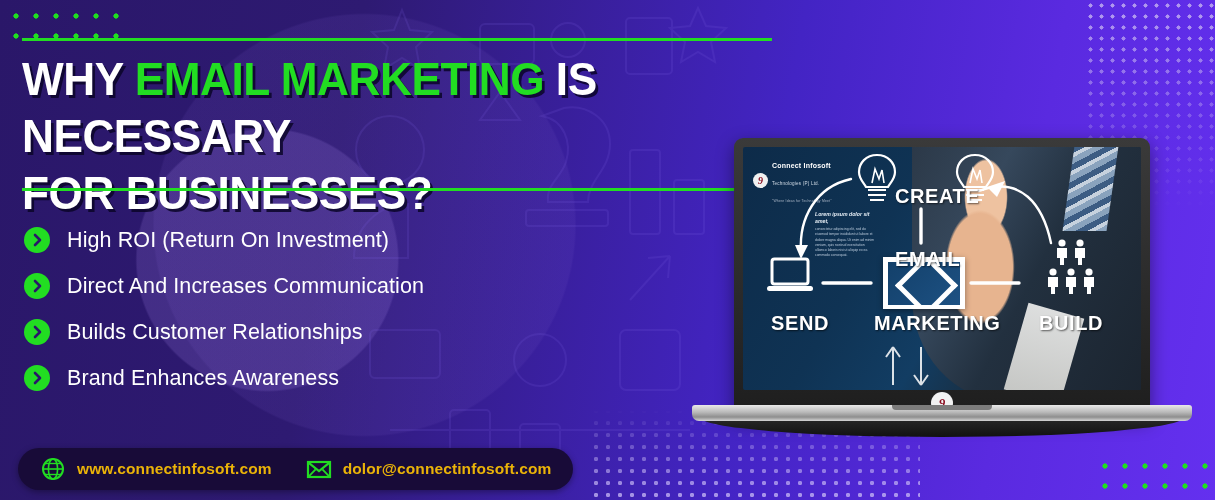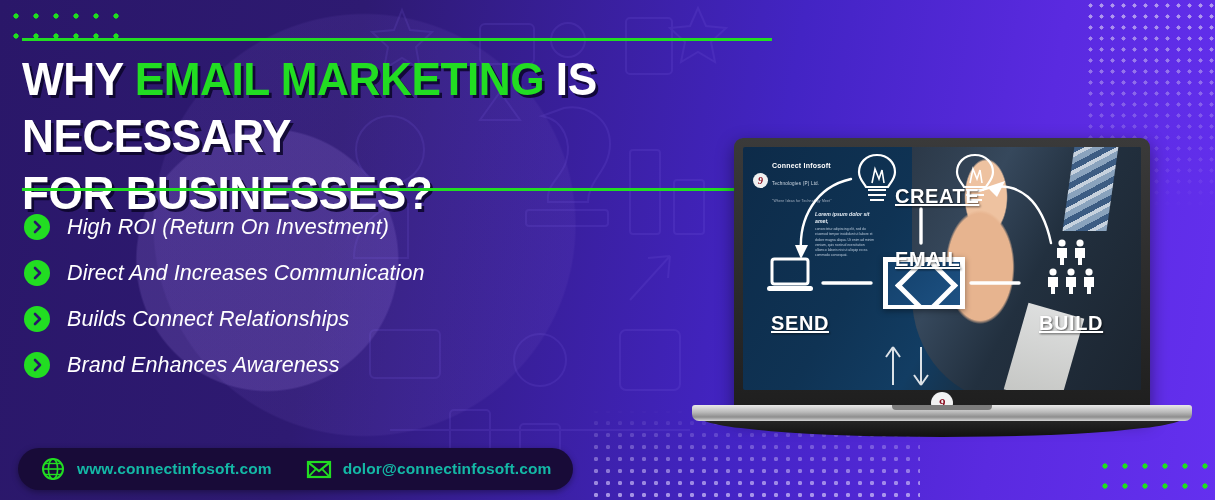--- a/index.html
+++ b/index.html
@@ -58,21 +58,21 @@
   .headline{
     position:absolute;left:22px;top:50px;width:760px;
     font-family:"Liberation Sans Narrow","Liberation Sans",sans-serif;
     font-weight:bold;font-size:47px;line-height:57px;letter-spacing:-.5px;
     color:#ffffff;text-transform:uppercase;
     transform:scaleX(.94);transform-origin:left top;
     text-shadow:3px 3px 0 rgba(10,5,40,.85);
   }
   .headline .hl{color:#22dd22;}
 
-  .bullets{position:absolute;left:24px;top:204px;width:620px;font-style:italic;}
+  .bullets{position:absolute;left:24px;top:217px;width:620px;}
   .bullet{display:flex;align-items:center;height:46px;}
   .bullet-icon{
     width:26px;height:26px;border-radius:50%;background:#22dd22;
     display:flex;align-items:center;justify-content:center;flex:0 0 26px;
     margin-right:17px;
   }
   .bullet-icon svg{display:block;}
   .bullet-label{
     color:#ffffff;font-size:21.5px;letter-spacing:.1px;
     font-family:"Liberation Sans",sans-serif;
@@ -81,21 +81,21 @@
   
   .footer{
     position:absolute;left:18px;bottom:10px;height:42px;
     background:#180b38;border-radius:21px;
     display:flex;align-items:center;padding:0 22px;
     box-shadow:0 2px 6px rgba(0,0,0,.35);
   }
   .f-item{display:flex;align-items:center;}
   .f-item + .f-item{margin-left:34px;}
   .f-icon{width:26px;height:26px;margin-right:11px;flex:0 0 26px;}
-  .f-text{color:#14b8a6;font-size:15.5px;font-weight:bold;letter-spacing:.1px;white-space:nowrap;}
+  .f-text{color:#eab308;font-size:15.5px;font-weight:bold;letter-spacing:.1px;white-space:nowrap;}
 
   
   .laptop{position:absolute;left:692px;top:138px;width:500px;height:305px;}
   .lid{
     position:absolute;left:42px;top:0;width:416px;height:278px;
     background:linear-gradient(#3a3a3a,#1e1e1e);
     border-radius:9px 9px 4px 4px;
     box-shadow:0 6px 18px rgba(0,0,0,.45);
     padding:9px 9px 26px 9px;box-sizing:border-box;
   }
@@ -160,21 +160,20 @@
   .lorem{
     position:absolute;left:72px;top:64px;width:62px;
   }
   .lorem-t{color:#e6eef6;font-size:5.2px;font-style:italic;font-weight:bold;line-height:1.35;}
   .lorem-b{color:#b9c9da;font-size:3.4px;line-height:1.55;margin-top:2px;}
 
   .s-label{
     position:absolute;color:#fff;font-weight:bold;
     font-family:"Liberation Sans",sans-serif;
     text-shadow:1px 1px 2px rgba(0,0,0,.6);
-    text-decoration:underline;
   }
   .lbl-create{left:152px;top:38px;font-size:20px;letter-spacing:.6px;}
   .lbl-email{left:152px;top:101px;font-size:20px;letter-spacing:.6px;text-align:right;}
   .lbl-marketing{left:131px;top:165px;font-size:20px;letter-spacing:.6px;}
   .lbl-send{left:28px;top:165px;font-size:20px;letter-spacing:.6px;text-align:right;}
   .lbl-build{left:296px;top:165px;font-size:20px;letter-spacing:.6px;}
 
   .envelope{
     position:absolute;left:140px;top:110px;width:82px;height:52px;
     background:#fff;display:flex;align-items:center;justify-content:center;
@@ -262,21 +261,21 @@
           </svg>
       </span>
       <span class="bullet-label">Direct And Increases Communication</span>
     </div>
     <div class="bullet">
       <span class="bullet-icon">
         <svg width="14" height="14" viewBox="0 0 14 14">
             <path d="M5 2 L10 7 L5 12" fill="none" stroke="#2a1769" stroke-width="2.6" stroke-linecap="round" stroke-linejoin="round"></path>
           </svg>
       </span>
-      <span class="bullet-label">Builds Connect Relationships</span>
+      <span class="bullet-label">Builds Customer Relationships</span>
     </div>
     <div class="bullet">
       <span class="bullet-icon">
         <svg width="14" height="14" viewBox="0 0 14 14">
             <path d="M5 2 L10 7 L5 12" fill="none" stroke="#2a1769" stroke-width="2.6" stroke-linecap="round" stroke-linejoin="round"></path>
           </svg>
       </span>
       <span class="bullet-label">Brand Enhances Awareness</span>
     </div>
   </div>
@@ -393,20 +392,21 @@
               </svg>
             <svg width="14" height="26" viewBox="0 0 14 26">
                 <circle cx="7" cy="4" r="3.6" fill="#fff"></circle>
                 <path d="M2 9 h10 v10 h-3 v7 h-4 v-7 h-3 z" fill="#fff"></path>
               </svg>
           </div>
         </div>
 
         <div class="s-label lbl-create">CREATE</div>
         <div class="s-label lbl-email">EMAIL</div>
+        <div class="s-label lbl-marketing">MARKETING</div>
         <div class="s-label lbl-send">SEND</div>
         <div class="s-label lbl-build">BUILD</div>
 
       </div>
       <div class="lid-logo">9</div>
     </div>
     <div class="base-shadow"></div>
     <div class="base"></div>
   </div>
 

